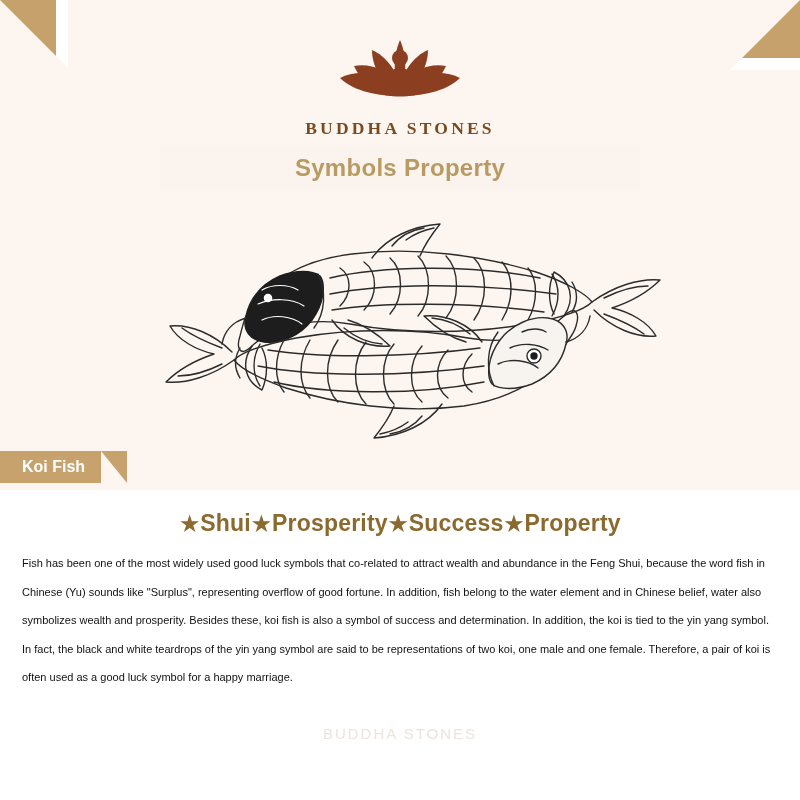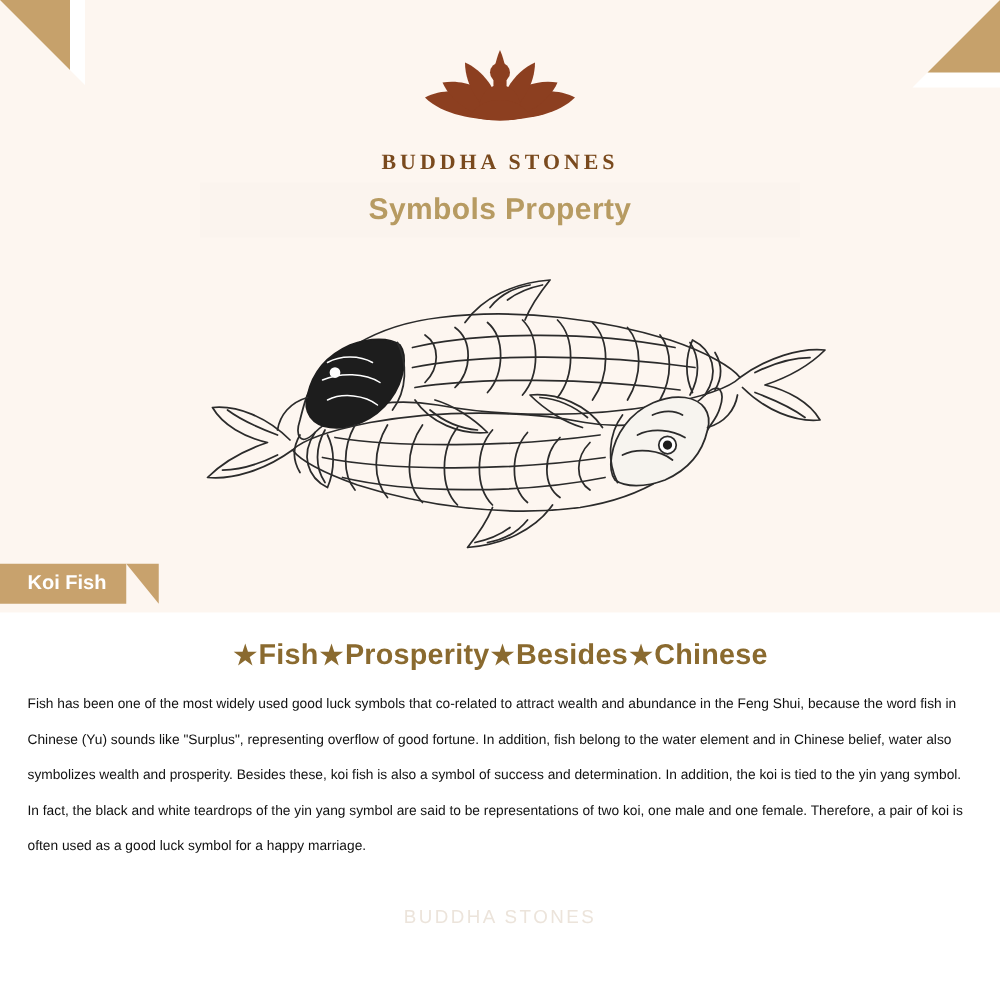--- a/index.html
+++ b/index.html
@@ -348,20 +348,20 @@
 
   <div class="label-ribbon">
     <div class="body">
       <span>Koi Fish</span>
     </div>
     <div class="tail"></div>
   </div>
 
   <div class="panel">
     <div class="tagline">
-      <span class="star">★</span><span class="word">Fish</span><span class="star">★</span><span class="word">Prosperity</span><span class="star">★</span><span class="word">Besides</span><span class="star">★</span><span class="word">Chinese</span>
+      <span class="star">★</span><span class="word">Shui</span><span class="star">★</span><span class="word">Prosperity</span><span class="star">★</span><span class="word">Success</span><span class="star">★</span><span class="word">Property</span>
     </div>
     <div class="body-text">Fish has been one of the most widely used good luck symbols that co-related to attract wealth and abundance in the Feng Shui, because the word fish in Chinese (Yu) sounds like "Surplus", representing overflow of good fortune. In addition, fish belong to the water element and in Chinese belief, water also symbolizes wealth and prosperity. Besides these, koi fish is also a symbol of success and determination. In addition, the koi is tied to the yin yang symbol. In fact, the black and white teardrops of the yin yang symbol are said to be representations of two koi, one male and one female. Therefore, a pair of koi is often used as a good luck symbol for a happy marriage.</div>
   </div>
 
   <div class="watermark">BUDDHA STONES</div>
 
 </div>
 
 </body></html>

